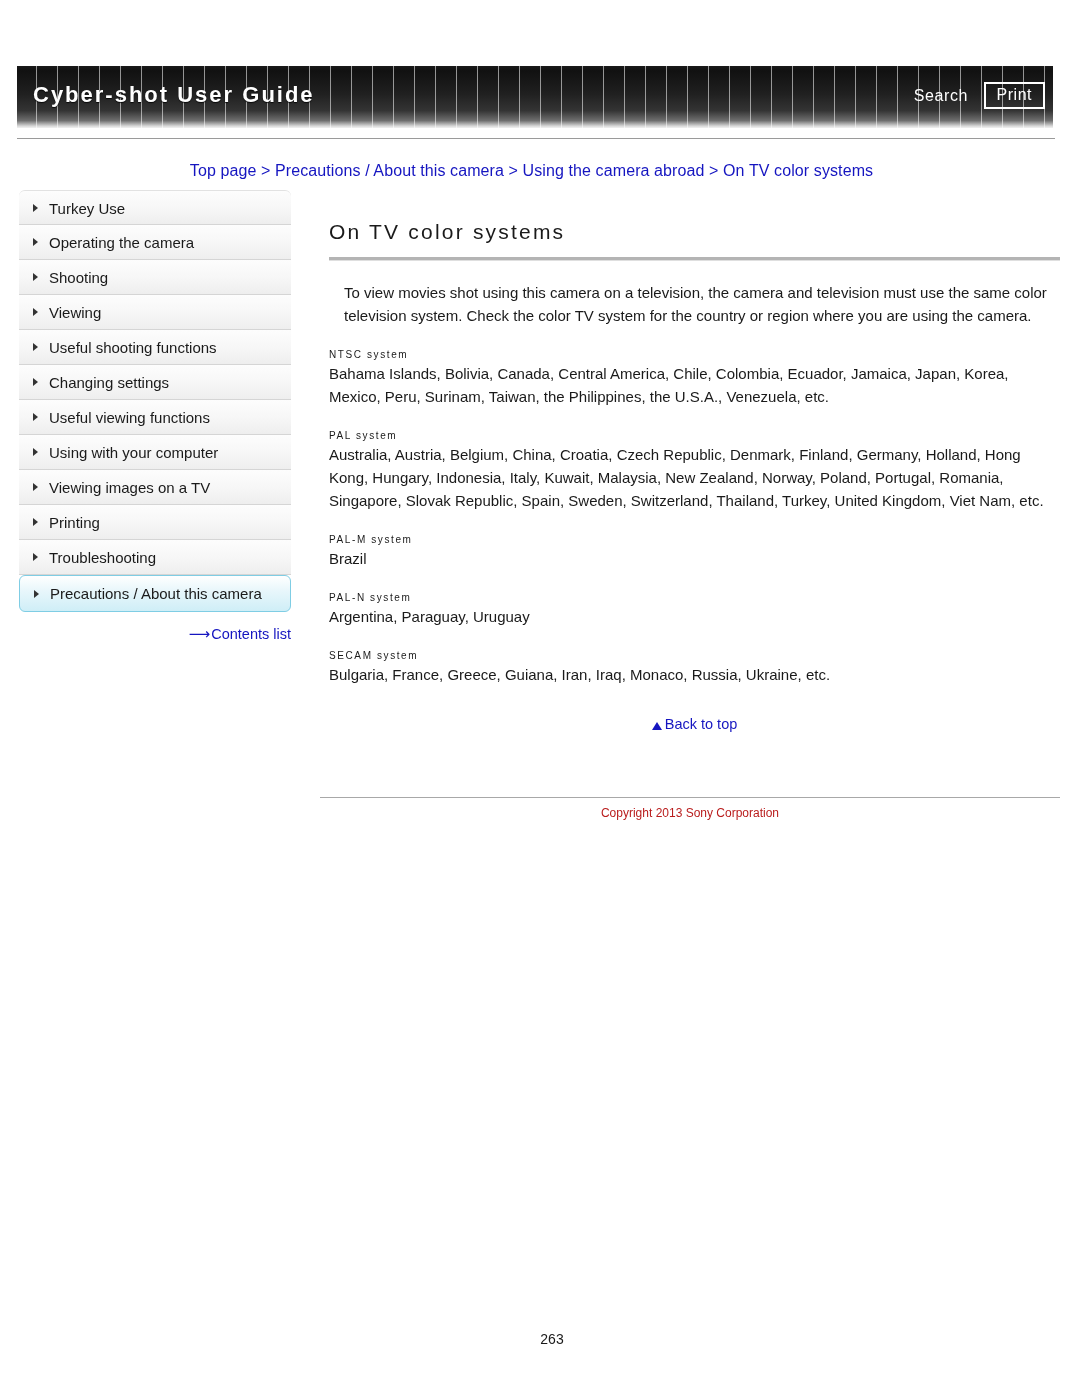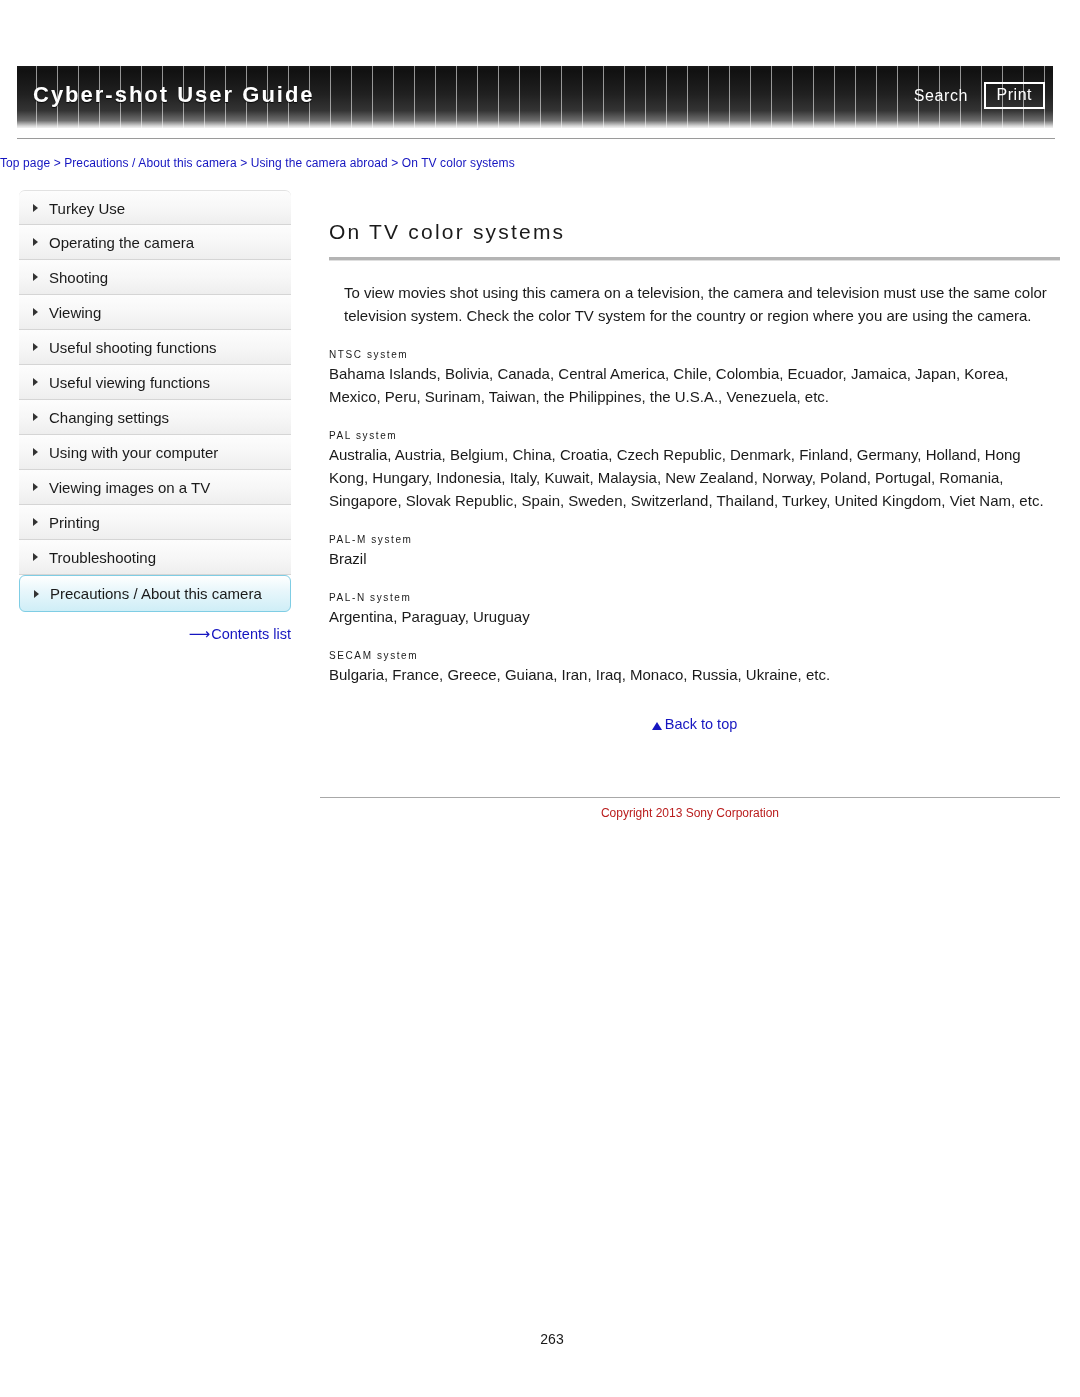--- a/index.html
+++ b/index.html
@@ -82,24 +82,24 @@
     top: 138px;
     width: 1038px;
     height: 1px;
     background: #9a9a9a;
   }
 
   
   #breadcrumb {
     position: absolute;
     left: 0;
-    top: 156px;
+    top: 162px;
     width: 1063px;
-    text-align: left;
-    font-size: 12px;
+    text-align: center;
+    font-size: 16px;
     color: #1515c0;
     letter-spacing: 0.1px;
     white-space: nowrap;
   }
   #breadcrumb .crumb-link { color: #1515c0; cursor: pointer; }
   #breadcrumb .crumb-sep  { color: #1515c0; }
 
   
   #sidebar {
     position: absolute;
@@ -283,25 +283,25 @@
   <div class="side-item">
     <span class="bullet"></span>
     <span>Viewing</span>
   </div>
   <div class="side-item">
     <span class="bullet"></span>
     <span>Useful shooting functions</span>
   </div>
   <div class="side-item">
     <span class="bullet"></span>
+    <span>Changing settings</span>
+  </div>
+  <div class="side-item">
+    <span class="bullet"></span>
     <span>Useful viewing functions</span>
-  </div>
-  <div class="side-item">
-    <span class="bullet"></span>
-    <span>Changing settings</span>
   </div>
   <div class="side-item">
     <span class="bullet"></span>
     <span>Using with your computer</span>
   </div>
   <div class="side-item">
     <span class="bullet"></span>
     <span>Viewing images on a TV</span>
   </div>
   <div class="side-item">

